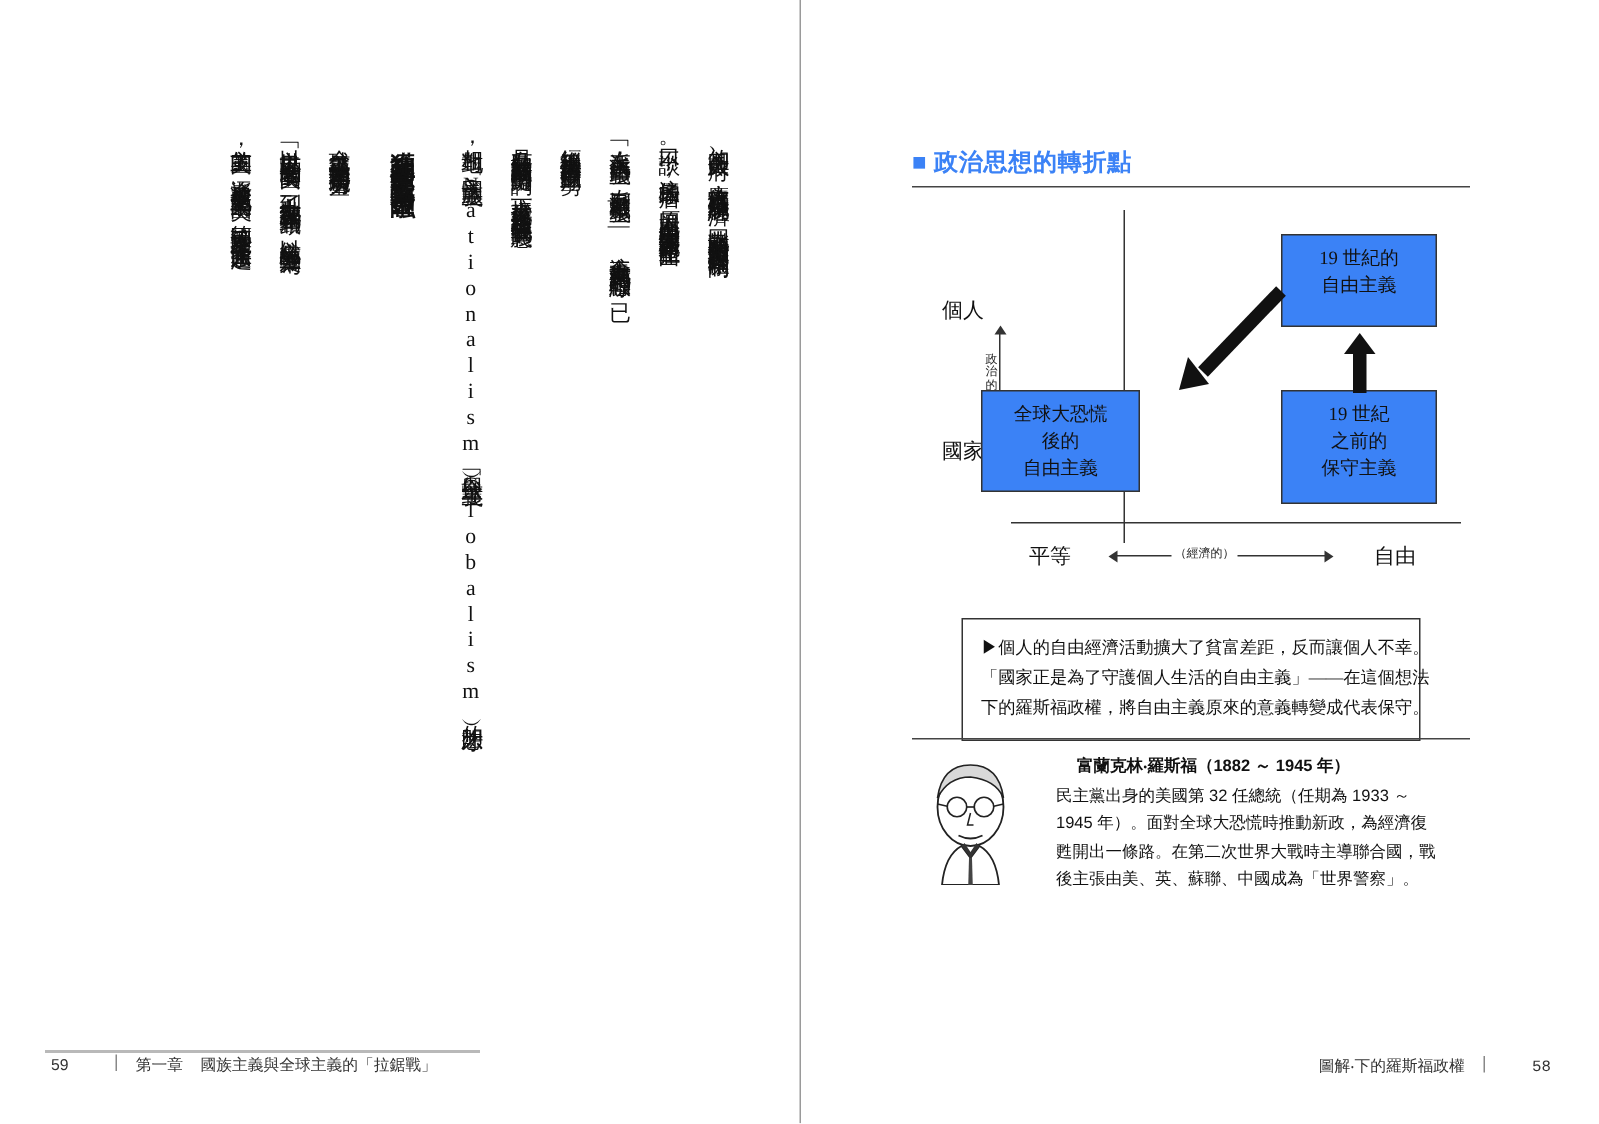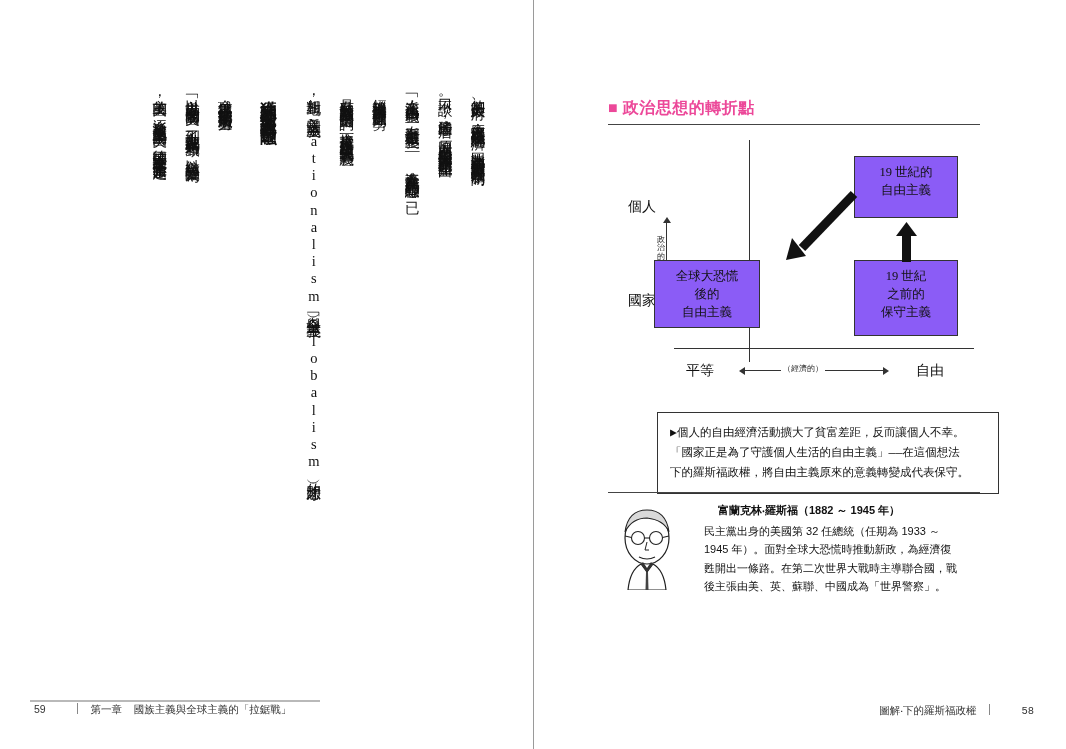--- a/index.html
+++ b/index.html
@@ -37,21 +37,21 @@
     width: 533px;
     height: 749px;
   }
   .diagram-title {
     position: absolute;
     left: 75px;
     top: 98px;
     font-size: 16px;
     font-weight: bold;
     letter-spacing: 0.5px;
-    color: #ec4899;
+    color: #3b82f6;
     white-space: nowrap;
   }
   .title-rule {
     position: absolute;
     left: 75px;
     top: 124px;
     width: 372px;
     height: 1px;
     background: #444;
   }
@@ -159,21 +159,21 @@
     font-size: 8px;
     color: #222;
     background: #fff;
     padding: 0 2px;
     white-space: nowrap;
   }
 
   .qbox {
     position: absolute;
     border: 1px solid #333;
-    background: #8b5cf6;
+    background: #3b82f6;
     text-align: center;
     font-size: 12.5px;
     line-height: 1.45;
     color: #111;
     padding: 6px 4px;
     box-sizing: border-box;
   }
   .qbox-tr { left: 228px; top: 16px; width: 104px; height: 62px; }
   .qbox-bl { left: 28px; top: 120px; width: 106px; height: 68px; }
   .qbox-br { left: 228px; top: 120px; width: 104px; height: 76px; }
@@ -191,29 +191,28 @@
     top: 82px;
     width: 22px;
     height: 40px;
   }
 
   
   .callout {
     position: absolute;
     left: 108px;
     top: 412px;
-    width: 342px;
+    width: 306px;
     border: 1px solid #333;
     box-sizing: border-box;
     padding: 10px 12px 11px 12px;
     font-size: 11.5px;
     line-height: 1.72;
     color: #111;
-    font-family: Liberation Mono, monospace;
-    margin-left: 16px;
+    font-family: Liberation Serif, serif;
   }
   .callout .cline { display: block; white-space: nowrap; }
 
   
   .profile-rule {
     position: absolute;
     left: 75px;
     top: 492px;
     width: 372px;
     height: 1px;

